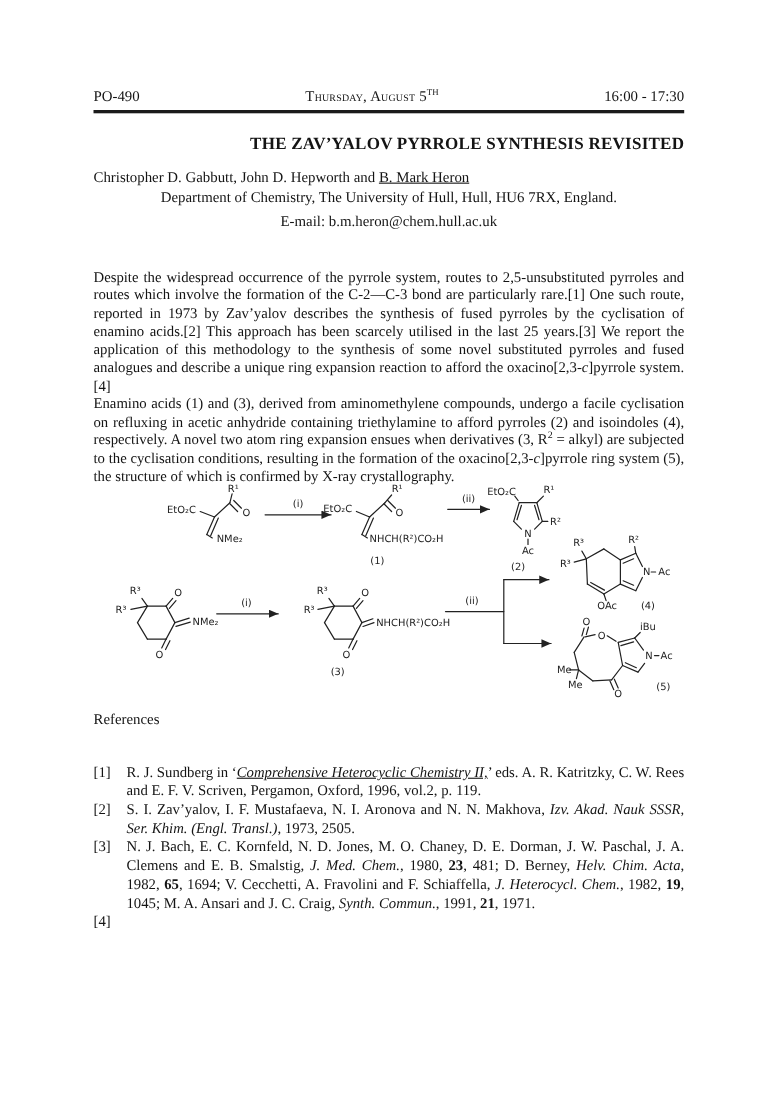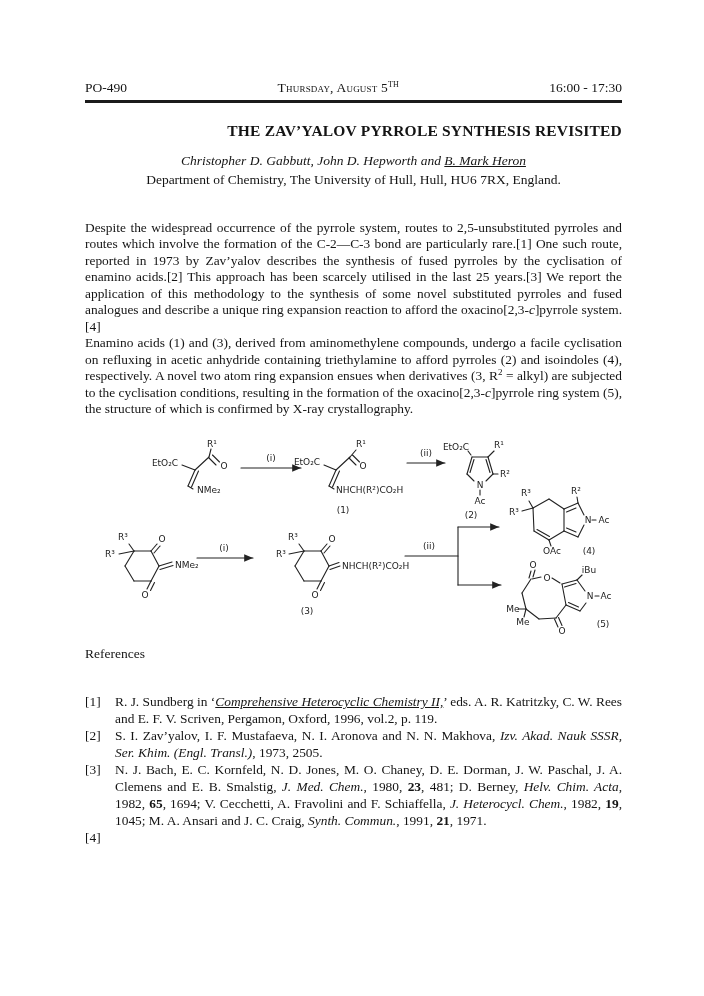--- a/index.html
+++ b/index.html
@@ -5,24 +5,24 @@
   html,body{margin:0;padding:0;background:#fff;}
   .page{position:relative;width:704px;height:996px;background:#ffffff;overflow:hidden;
         font-family:"Liberation Serif","DejaVu Serif",serif;color:#141414;margin-top:32px;}
   .header-row{position:absolute;left:85px;width:537px;top:48px;display:flex;
               justify-content:space-between;align-items:flex-end;font-size:13.5px;}
   .sc{font-variant:small-caps;letter-spacing:0.2px;text-align:center;}
   .ord{font-size:8px;font-variant:small-caps;vertical-align:super;line-height:0;}
   .rule{position:absolute;left:85px;width:537px;top:68px;height:2.5px;background:#1b1b1b;}
   .title{position:absolute;left:85px;width:537px;top:90px;text-align:right;
          font-size:15.5px;font-weight:bold;letter-spacing:0.2px;}
-  .authors{position:absolute;left:85px;width:537px;top:121px;text-align:center;font-size:13.5px;font-style:italic;}
+  .authors{position:absolute;left:85px;width:537px;top:121px;text-align:left;font-size:13.5px;}
   .affil{position:absolute;left:85px;width:537px;top:140px;text-align:center;font-size:13.5px;}
   .email{position:absolute;left:85px;width:537px;top:161px;text-align:center;font-size:13.5px;}
-  .abstract{position:absolute;left:85px;width:537px;top:188px;font-size:13.4px;
+  .abstract{position:absolute;left:85px;width:537px;top:212px;font-size:13.4px;
             line-height:16.45px;text-align:justify;}
   .abstract sup{font-size:9px;line-height:0;}
   .scheme{position:absolute;left:85px;top:400px;width:570px;height:205px;}
   .scheme-svg text{font-family:"DejaVu Sans","Liberation Sans",sans-serif;font-size:9px;fill:#222;}
   .caption{position:absolute;left:85px;top:603px;width:570px;text-align:center;
            font-family:"DejaVu Sans","Liberation Sans",sans-serif;font-size:9.5px;color:#2a2a2a;}
   .refs-heading{position:absolute;left:85px;top:614px;font-size:13.5px;}
   .refs{position:absolute;left:85px;width:537px;top:661px;font-size:13.4px;line-height:17px;}
   .ref-item{position:relative;padding-left:30px;text-align:justify;}
   .ref-marker{position:absolute;left:0;top:0;}
@@ -36,20 +36,21 @@
   <div class="header-row">
     <span>PO-490</span>
     <span><span class="sc">Thursday, August 5</span><span class="ord">TH</span></span>
     <span>16:00 - 17:30</span>
   </div>
   <div class="rule"></div>
 
   <div class="title">THE ZAV’YALOV PYRROLE SYNTHESIS REVISITED</div>
   <div class="authors"><span>Christopher D. Gabbutt, John D. Hepworth and </span><span style="text-decoration: underline;">B. Mark Heron</span></div>
   <div class="affil">Department of Chemistry, The University of Hull, Hull, HU6 7RX, England.</div>
+  <div class="email">E-mail: b.m.heron@chem.hull.ac.uk</div>
 
   <div class="abstract">
     <div><span>Despite the widespread occurrence of the pyrrole system, routes to 2,5-unsubstituted pyrroles and routes which involve the formation of the C-2—C-3 bond are particularly rare.[1] One such route, reported in 1973 by Zav’yalov describes the synthesis of fused pyrroles by the cyclisation of enamino acids.[2] This approach has been scarcely utilised in the last 25 years.[3] We report the application of this methodology to the synthesis of some novel substituted pyrroles and fused analogues and describe a unique ring expansion reaction to afford the oxacino[2,3-</span><span style="font-style: italic;">c</span><span>]pyrrole system.[4]</span></div>
     <div><span>Enamino acids (1) and (3), derived from aminomethylene compounds, undergo a facile cyclisation on refluxing in acetic anhydride containing triethylamine to afford pyrroles (2) and isoindoles (4), respectively. A novel two atom ring expansion ensues when derivatives (3, R</span><sup>2</sup><span> = alkyl) are subjected to the cyclisation conditions, resulting in the formation of the oxacino[2,3-</span><span style="font-style: italic;">c</span><span>]pyrrole ring system (5), the structure of which is confirmed by X-ray crystallography.</span></div>
   </div>
 
   <div class="scheme">
     <svg class="scheme-svg" width="570" height="205" viewBox="0 0 570 205">
       <defs>
         <marker id="arr" markerWidth="9" markerHeight="8" refX="8" refY="3.5" orient="auto">

